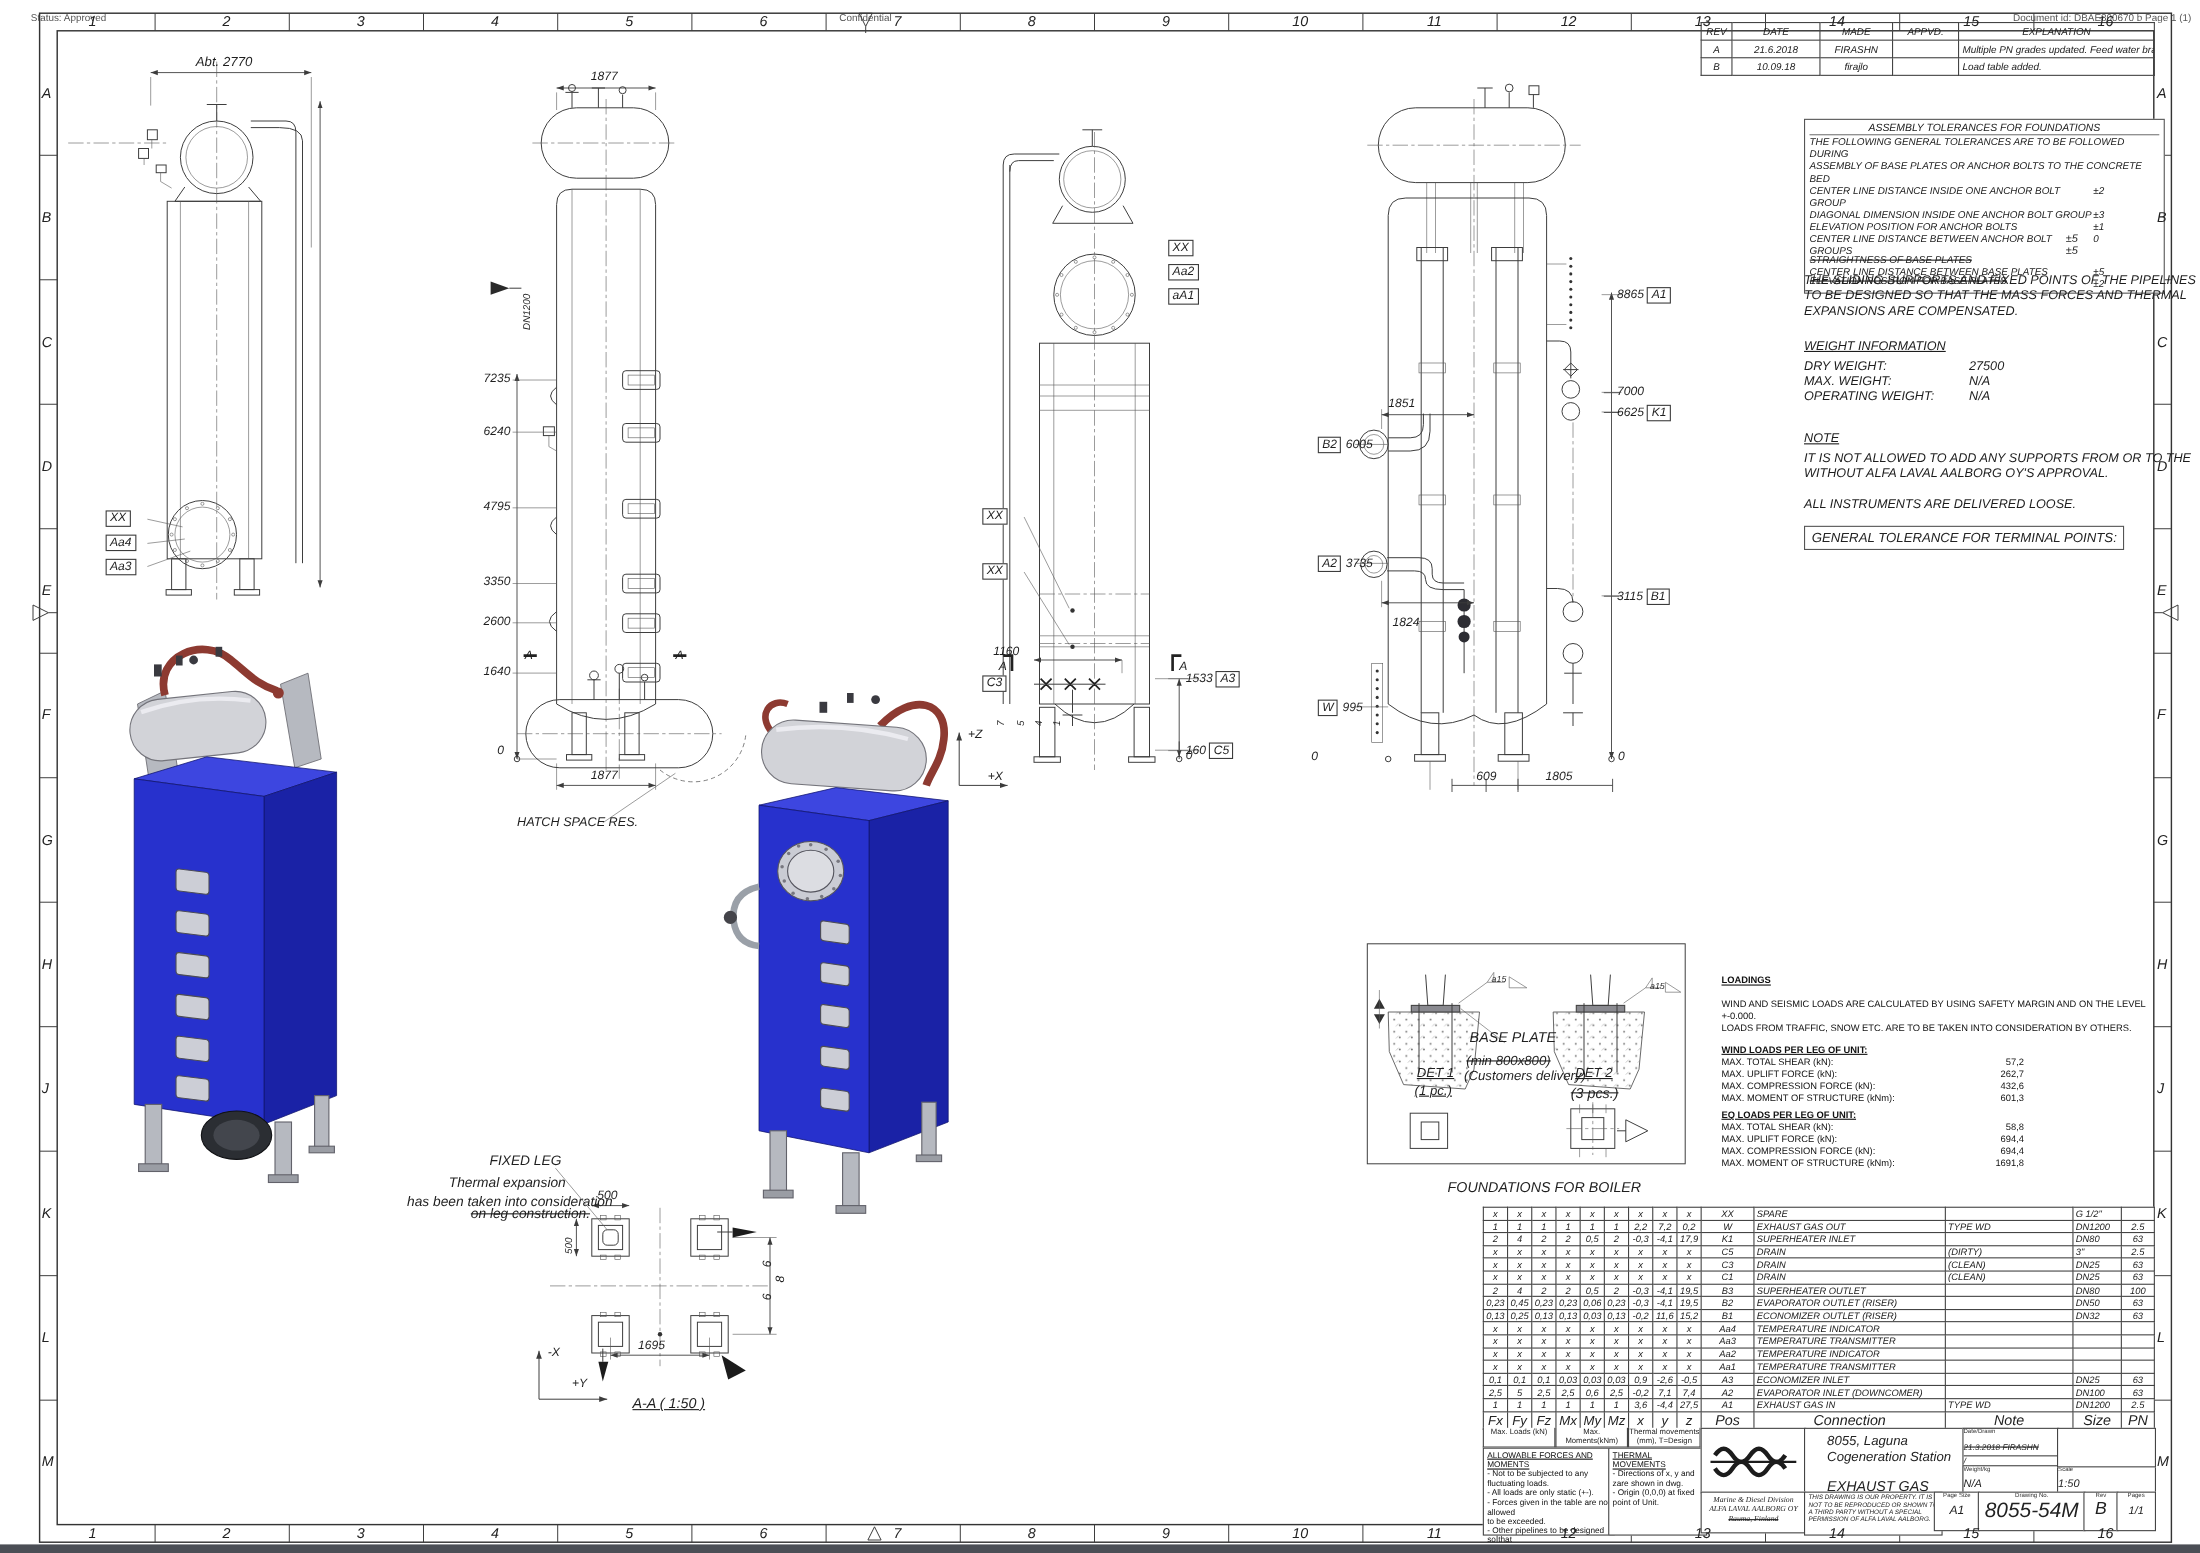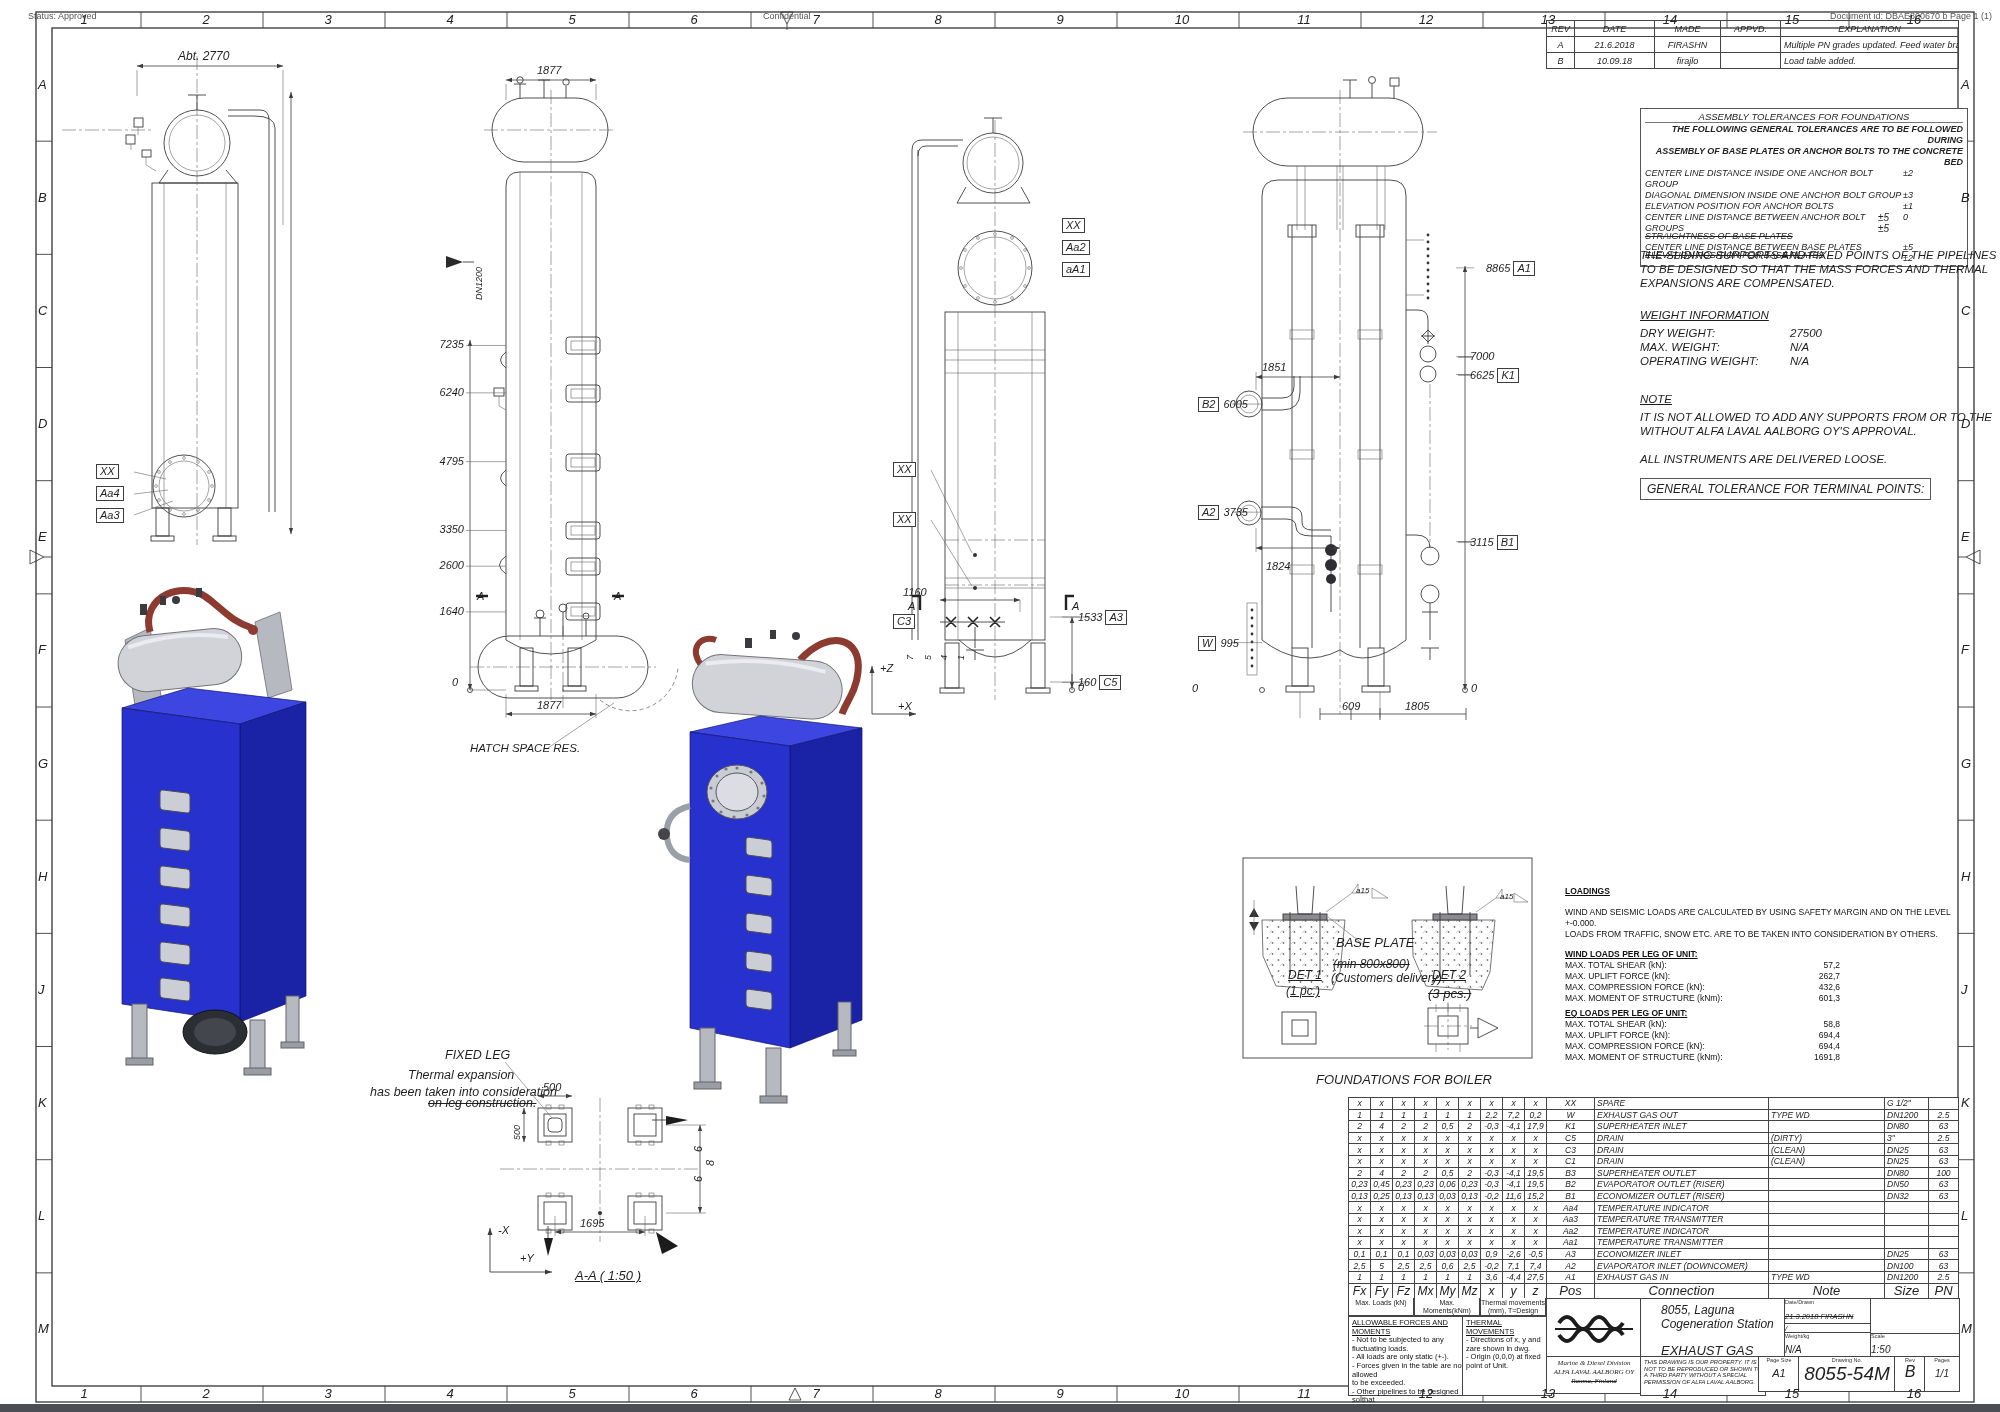--- a/index.html
+++ b/index.html
@@ -12,21 +12,21 @@
   .cobox{border:1px solid #3c3c3c;padding:0 3px;background:#fff;display:inline-block;line-height:13px;}
   .rot{transform:rotate(-90deg);transform-origin:left top;}
   .strike{text-decoration:line-through;}
   .und{text-decoration:underline;}
   .tinytop{position:absolute;top:11px;font:9px "Liberation Sans",sans-serif;color:#555;white-space:nowrap;}
   
   .tblock{position:absolute;font:italic 11.5px "Liberation Sans",sans-serif;color:#1d1d1d;line-height:14px;white-space:nowrap;}
   #tolbox{position:absolute;left:1640px;top:108px;width:318px;border:1px solid #555;background:#fff;
           font:italic 9px "Liberation Sans",sans-serif;line-height:11px;padding:2px 4px 2px 4px;}
   #tolbox .t{text-align:center;border-bottom:1px solid #777;margin-bottom:1px;font-size:9.5px;}
-  #tolbox .intro{text-align:right;font-weight:bold;}
+  #tolbox .intro{text-align:left;}
   .tolrow{display:flex;}
   .tolrow .tl{flex:1;overflow:hidden;}
   .tolrow .tv{width:60px;}
   #loadings{position:absolute;left:1565px;top:886px;width:395px;font:8.5px "Liberation Sans",sans-serif;line-height:11px;color:#111;}
   #loadings .h{text-decoration:underline;font-weight:bold;}
   .ldrow{display:flex;width:275px;}
   .ldrow .ll{flex:1;}
   .ldrow .lv{width:45px;text-align:right;}
   
   table{border-collapse:collapse;}
@@ -1150,21 +1150,21 @@
       <span class="lbl" style="position: absolute; top: 385.857px; white-space: nowrap; right: 1536px;"><span>6240</span></span>
       <span class="lbl" style="position: absolute; top: 454.667px; white-space: nowrap; right: 1536px;"><span>4795</span></span>
       <span class="lbl" style="position: absolute; top: 523.476px; white-space: nowrap; right: 1536px;"><span>3350</span></span>
       <span class="lbl" style="position: absolute; top: 559.19px; white-space: nowrap; right: 1536px;"><span>2600</span></span>
       <span class="lbl" style="position: absolute; top: 604.905px; white-space: nowrap; right: 1536px;"><span>1640</span></span>
       <span class="lbl" style="position: absolute; top: 610px; white-space: nowrap; left: 1078px;"><span>1533</span><span class="cobox" style="margin-left: 3px;">A3</span></span>
       <span class="lbl" style="position: absolute; top: 675.381px; white-space: nowrap; left: 1078px;"><span>160</span><span class="cobox" style="margin-left: 3px;">C5</span></span>
       <span class="lbl" style="position: absolute; top: 397.048px; white-space: nowrap; left: 1198px;"><span class="cobox" style="margin-right: 4px;">B2</span><span>6005</span></span>
       <span class="lbl" style="position: absolute; top: 505.143px; white-space: nowrap; left: 1198px;"><span class="cobox" style="margin-right: 4px;">A2</span><span>3735</span></span>
       <span class="lbl" style="position: absolute; top: 635.619px; white-space: nowrap; left: 1198px;"><span class="cobox" style="margin-right: 4px;">W</span><span>995</span></span>
-      <span class="lbl" style="position: absolute; top: 260.857px; white-space: nowrap; left: 1470px; margin-left: 16px;"><span>8865</span><span class="cobox" style="margin-left: 3px;">A1</span></span>
+      <span class="lbl" style="position: absolute; top: 260.857px; white-space: nowrap; left: 1470px;"><span>8865</span><span class="cobox" style="margin-left: 3px;">A1</span></span>
       <span class="lbl" style="position: absolute; top: 349.667px; white-space: nowrap; left: 1470px;"><span>7000</span></span>
       <span class="lbl" style="position: absolute; top: 367.524px; white-space: nowrap; left: 1470px;"><span>6625</span><span class="cobox" style="margin-left: 3px;">K1</span></span>
       <span class="lbl" style="position: absolute; top: 534.667px; white-space: nowrap; left: 1470px;"><span>3115</span><span class="cobox" style="margin-left: 3px;">B1</span></span>
     </div>
   <div id="gridlabels">
       <span style="left: 74px; top: 12px; width: 20px; text-align: center;">1</span>
       <span style="left: 74px; top: 1386px; width: 20px; text-align: center;">1</span>
       <span style="left: 196px; top: 12px; width: 20px; text-align: center;">2</span>
       <span style="left: 196px; top: 1386px; width: 20px; text-align: center;">2</span>
       <span style="left: 318px; top: 12px; width: 20px; text-align: center;">3</span>

